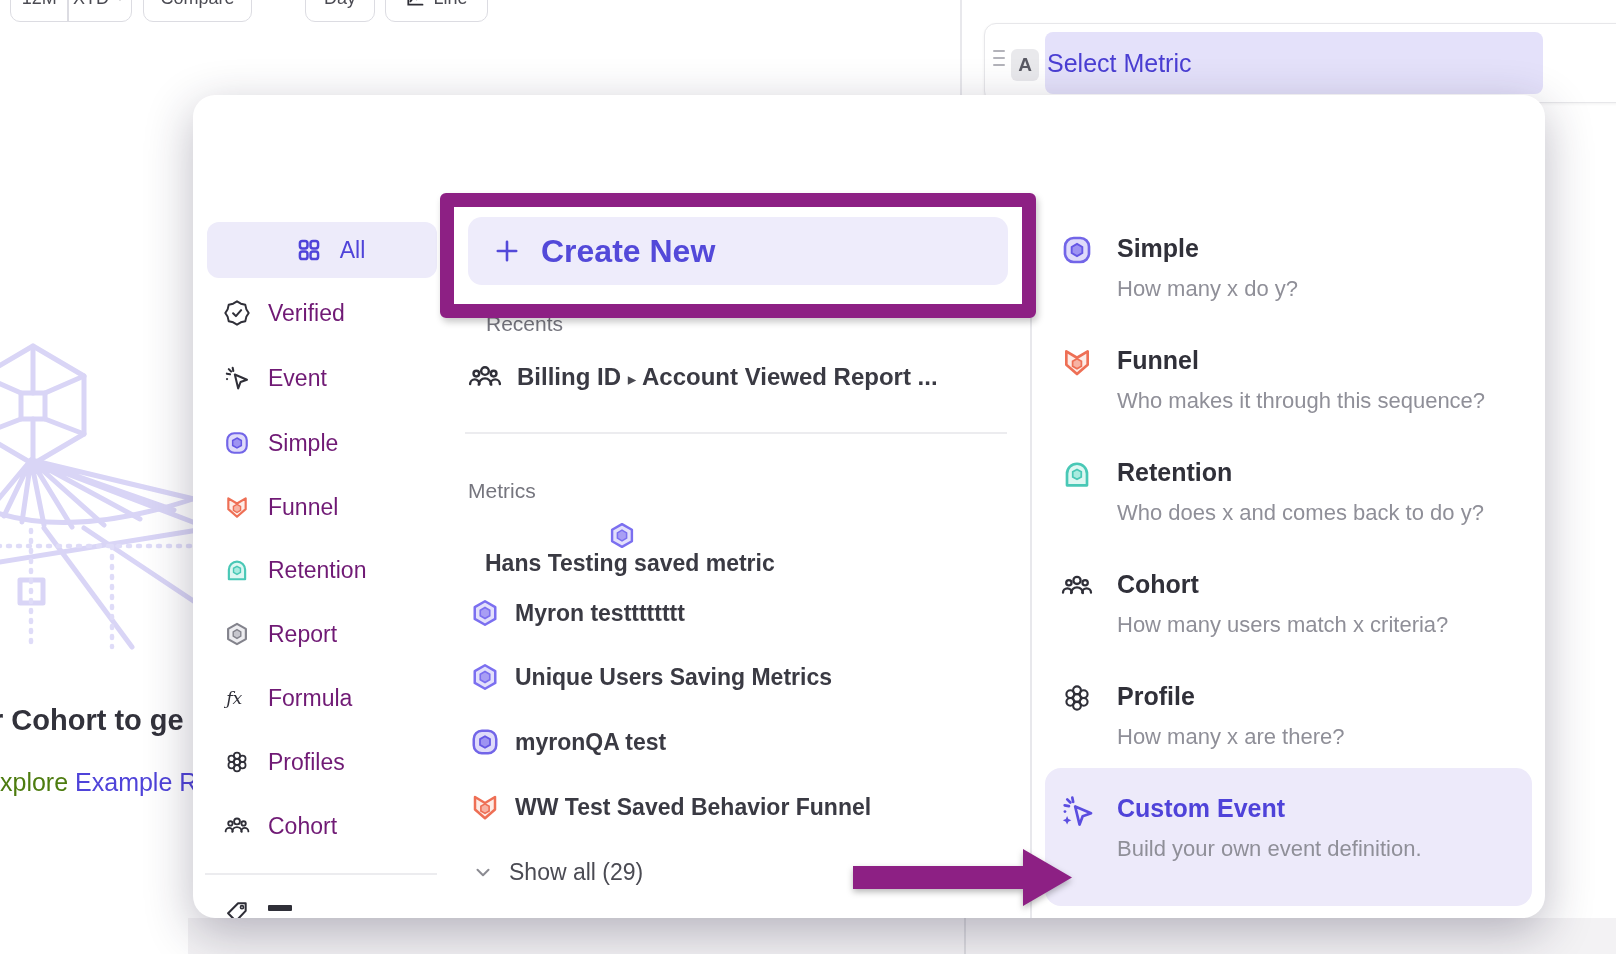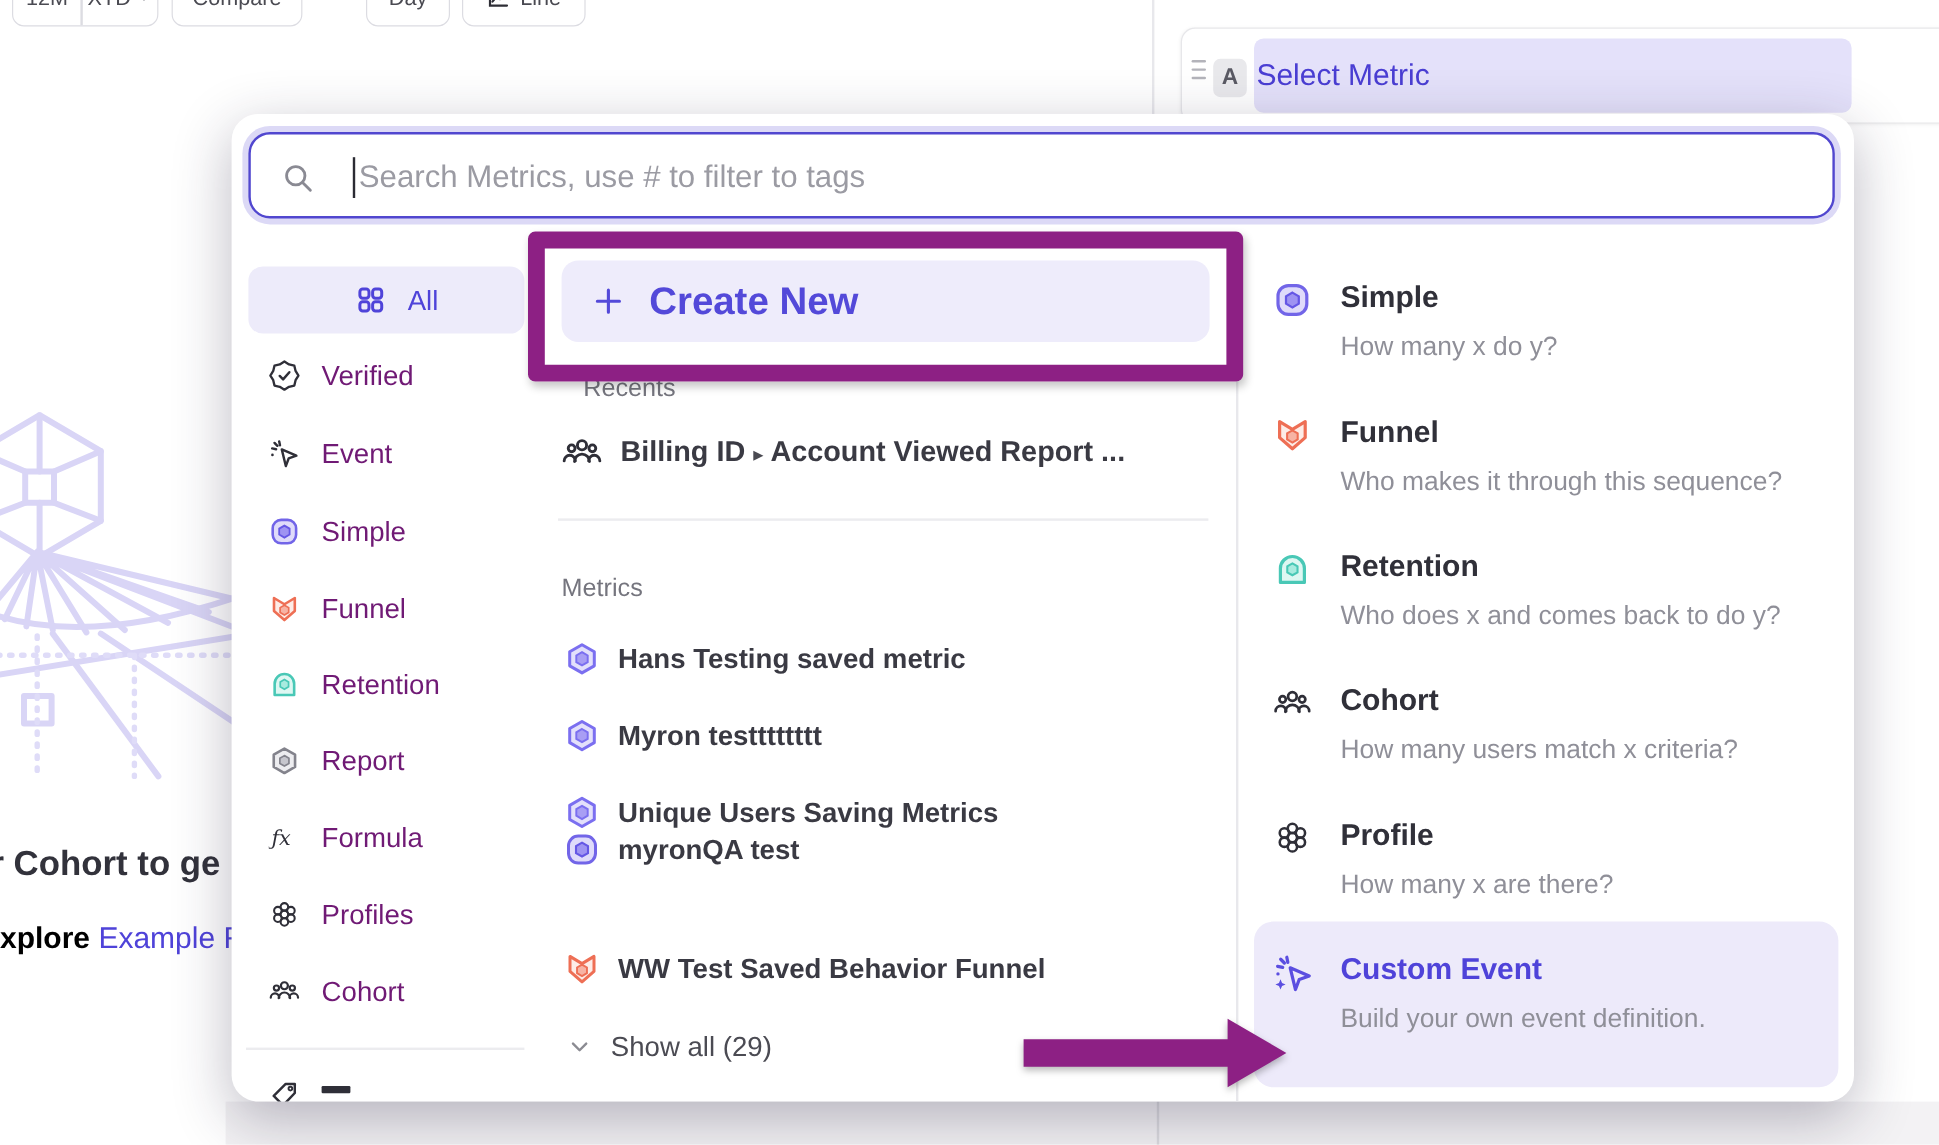--- a/index.html
+++ b/index.html
@@ -80,36 +80,28 @@
   </g>
   <g fill="none" stroke="#dfdcf8" stroke-width="4.5" stroke-linecap="round" stroke-dasharray="2 8">
     <path d="M31,198 L31,315"></path>
     <path d="M112,214 L112,315"></path>
     <path d="M-12,214 L198,214"></path>
   </g>
 </svg>
 
 <div class="abs" style="left:-8px;top:704px;font-size:29px;font-weight:700;color:#32323b;white-space:nowrap;z-index:0;">r Cohort to ge</div>
 <div class="abs" style="left:0;top:768px;font-size:25px;white-space:nowrap;z-index:0;">
-  <span style="color:#000000;font-weight:bold;">xplore </span><span class="accent" style="font-weight:500;">Example R</span>
+  <span style="color:#4d7c0f;">xplore </span><span class="accent" style="font-weight:500;">Example R</span>
 </div>
 
 <div class="abs" style="left:188px;top:918px;right:0;bottom:0;background:#f3f2f4;z-index:1;"></div>
 <div class="abs" style="left:964px;top:918px;width:2px;height:36px;background:#dbdbdf;z-index:2;"></div>
 
 <div class="abs modal" style="left:193px;top:95px;width:1352px;height:823px;">
 
-  <div class="abs search-box" style="left:14px;top:15px;width:1322px;height:72px;">
-    <svg class="abs" style="left:26px;top:23px;" width="27" height="27" viewBox="0 0 24 24">
-      <circle cx="10.2" cy="10.2" r="6.8" fill="none" stroke="#8a8a93" stroke-width="2.1"></circle>
-      <line x1="15.2" y1="15.2" x2="21" y2="21" stroke="#8a8a93" stroke-width="2.1" stroke-linecap="round"></line>
-    </svg>
-    <span class="abs" style="left:85px;top:19px;width:2px;height:34px;background:#2b2b33;"></span>
-    <span class="abs placeholder" style="left:90px;top:20px;">Search Metrics, use # to filter to tags</span>
-  </div>
 
   <div class="side-row side-sel" style="top:127px;">
     <svg class="side-ic" viewBox="0 0 24 24">
       <g fill="none" stroke="#4f43d9" stroke-width="2.3">
         <rect x="3.6" y="3.6" width="7" height="7" rx="2.2"></rect>
           <rect x="13.4" y="3.6" width="7" height="7" rx="2.2"></rect>
         <rect x="3.6" y="13.4" width="7" height="7" rx="2.2"></rect>
           <rect x="13.4" y="13.4" width="7" height="7" rx="2.2"></rect>
       </g>
     </svg>
@@ -239,21 +231,21 @@
       <span>Billing ID</span>
       <span style="font-size:17px;color:#4a4a52;">▸</span>
       <span>Account Viewed Report ...</span>
     </span>
   </div>
 
   <div class="hline" style="left:272px;top:337px;width:542px;"></div>
 
   <div class="abs sec-hdr" style="left:275px;top:384px;text-align:center;">Metrics</div>
 
-  <div class="mid-item" style="left:277px;top:426px;height:56px;">
+  <div class="mid-item" style="left:277px;top:426px;height:56px;flex-direction:column;">
     <svg width="30" height="30" viewBox="0 0 24 24">
       <polygon points="12,2.6 20.2,7.3 20.2,16.7 12,21.4 3.8,16.7 3.8,7.3" fill="#e3e0fb" stroke="#7b6ff0" stroke-width="2" stroke-linejoin="round"></polygon>
       <polygon points="12,7.6 15.8,9.8 15.8,14.2 12,16.4 8.2,14.2 8.2,9.8" fill="#a89ef4" stroke="#7b6ff0" stroke-width="1.3"></polygon>
     </svg>
     <span class="txt">Hans Testing saved metric</span>
   </div>
 
   <div class="mid-item" style="left:277px;top:554px;height:56px;">
     <svg width="30" height="30" viewBox="0 0 24 24">
       <polygon points="12,2.6 20.2,7.3 20.2,16.7 12,21.4 3.8,16.7 3.8,7.3" fill="#e3e0fb" stroke="#7b6ff0" stroke-width="2" stroke-linejoin="round"></polygon>
@@ -263,21 +255,21 @@
   </div>
 
   <div class="mid-item" style="left:277px;top:490px;height:56px;">
     <svg width="30" height="30" viewBox="0 0 24 24">
       <polygon points="12,2.6 20.2,7.3 20.2,16.7 12,21.4 3.8,16.7 3.8,7.3" fill="#e3e0fb" stroke="#7b6ff0" stroke-width="2" stroke-linejoin="round"></polygon>
       <polygon points="12,7.6 15.8,9.8 15.8,14.2 12,16.4 8.2,14.2 8.2,9.8" fill="#a89ef4" stroke="#7b6ff0" stroke-width="1.3"></polygon>
     </svg>
     <span class="txt">Myron testttttttt</span>
   </div>
 
-  <div class="mid-item" style="left:277px;top:585px;height:56px;">
+  <div class="mid-item" style="left:277px;top:619px;height:56px;">
     <svg width="30" height="30" viewBox="0 0 24 24">
       <rect x="3" y="3" width="18" height="18" rx="6.5" fill="#dfdbfa" stroke="#7265e8" stroke-width="2"></rect>
       <polygon points="12,7.4 16,9.7 16,14.3 12,16.6 8,14.3 8,9.7" fill="#9e93f2" stroke="#6557e5" stroke-width="1.4"></polygon>
     </svg>
     <span class="txt">myronQA test</span>
   </div>
 
   <div class="mid-item" style="left:277px;top:684px;height:56px;">
     <svg width="30" height="30" viewBox="0 0 24 24">
       <polygon points="4,4 12,8.8 20,4 20,14 12,21 4,14" fill="#fdece7" stroke="#ee6f55" stroke-width="2" stroke-linejoin="round"></polygon>

